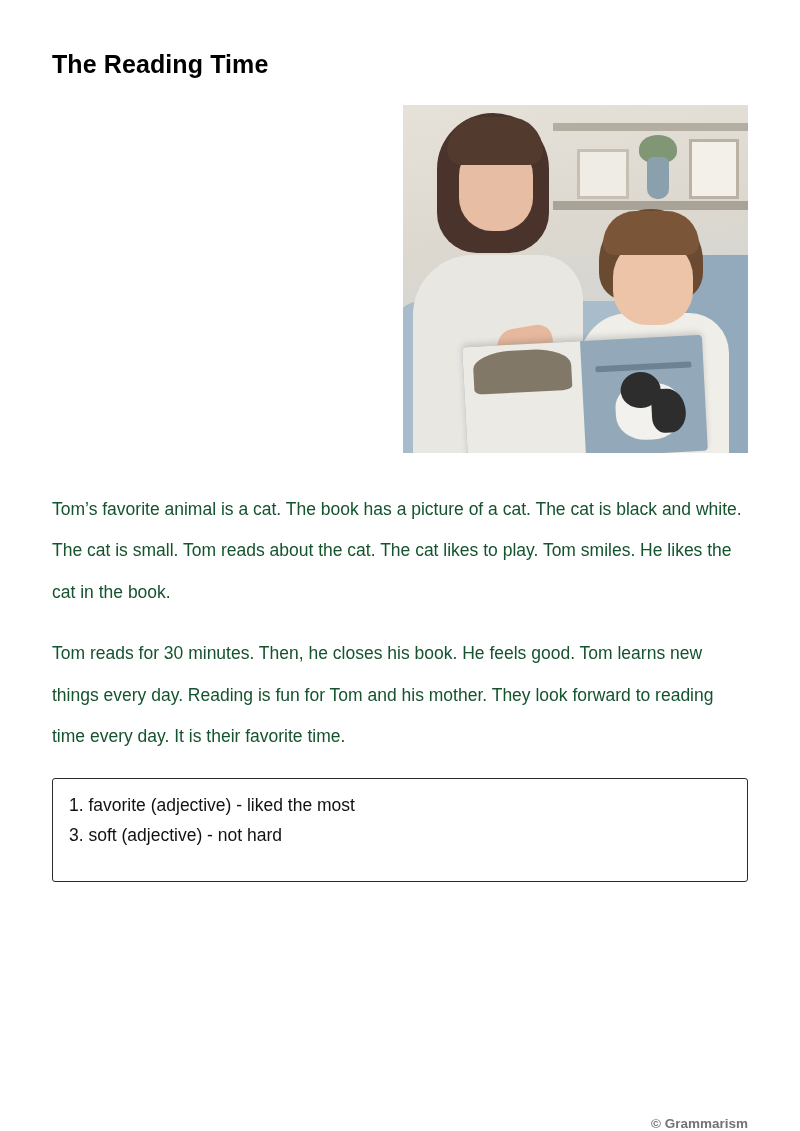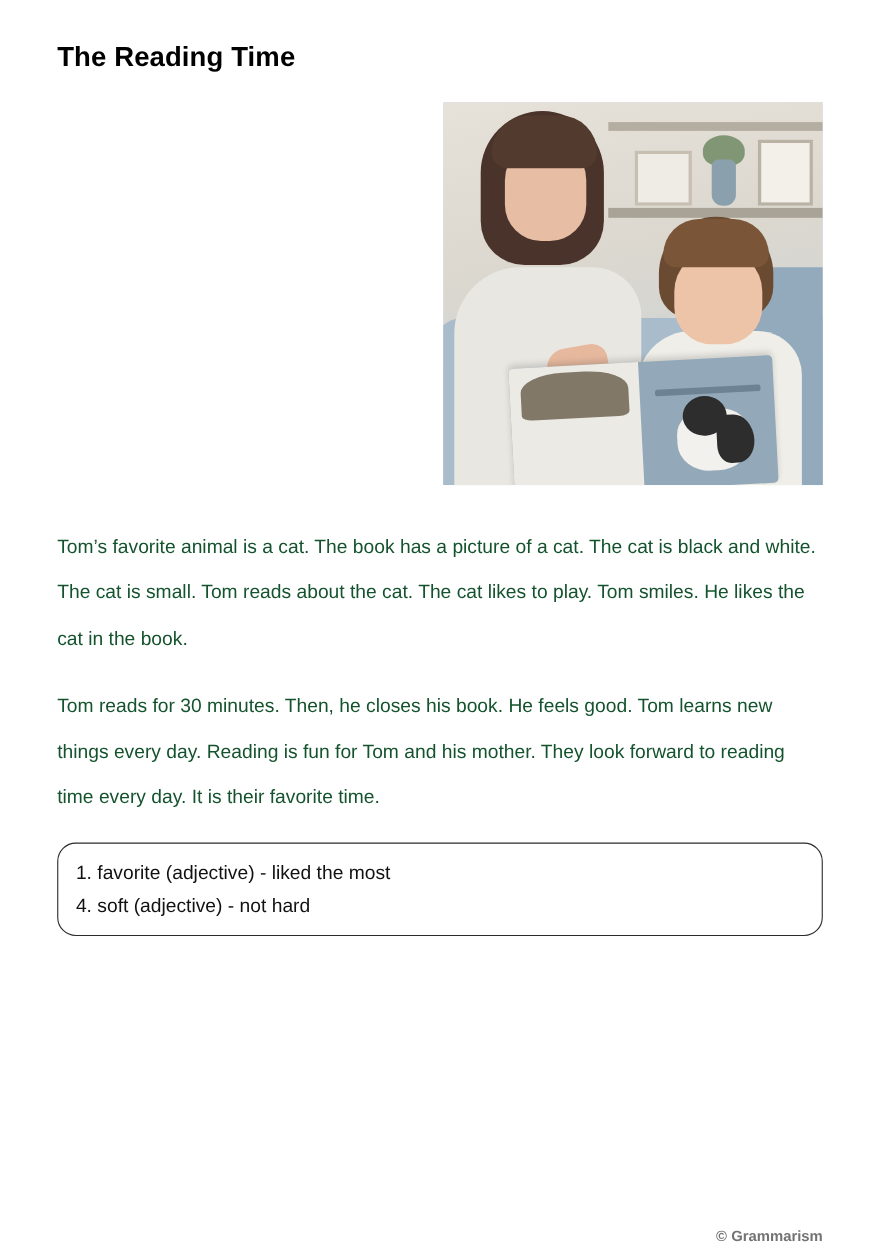--- a/index.html
+++ b/index.html
@@ -18,21 +18,21 @@
     position: relative;
     width: 800px;
     height: 1131px;
     box-sizing: border-box;
     padding: 38px 52px 0 52px;
   }
   .doc-title {
     font-size: 25px;
     font-weight: bold;
     letter-spacing: 0.1px;
-    margin: 0 0 22px 0;
+    margin: 12px 0 22px 0;
     color: #000000;
   }
   .intro-block {
     position: relative;
     overflow: hidden;
   }
   .figure {
     float: right;
     width: 345px;
     height: 348px;
@@ -278,22 +278,22 @@
   }
   p.intro-text {
     font-size: 17.5px;
     line-height: 2.37;
     margin: 0;
     color: #111111;
   }
   .vocab-box {
     margin-top: 6px;
     border: 1.5px solid #2b2b2b;
-    border-radius: 17px;
-    padding: 12px 16px 10px 16px;
+    border-radius: 3px;
+    padding: 12px 16px 29px 16px;
     box-sizing: border-box;
   }
   .vocab-list {
     margin: 0;
     padding: 0;
     list-style: none;
   }
   .vocab-list li {
     font-size: 17.5px;
     line-height: 1.62;
@@ -356,18 +356,18 @@
     </div>
 
   </div>
 
   <p class="body-text" style="margin-top:22px;">Tom’s favorite animal is a cat. The book has a picture of a cat. The cat is black and white. The cat is small. Tom reads about the cat. The cat likes to play. Tom smiles. He likes the cat in the book.</p>
   <p class="body-text">Tom reads for 30 minutes. Then, he closes his book. He feels good. Tom learns new things every day. Reading is fun for Tom and his mother. They look forward to reading time every day. It is their favorite time.</p>
 
   <div class="vocab-box">
     <ul class="vocab-list">
       <li>1. favorite (adjective) - liked the most</li>
-      <li>4. soft (adjective) - not hard</li>
+      <li>3. soft (adjective) - not hard</li>
     </ul>
   </div>
 
   <div class="footer">© Grammarism</div>
 </div>
 
 </body></html>

